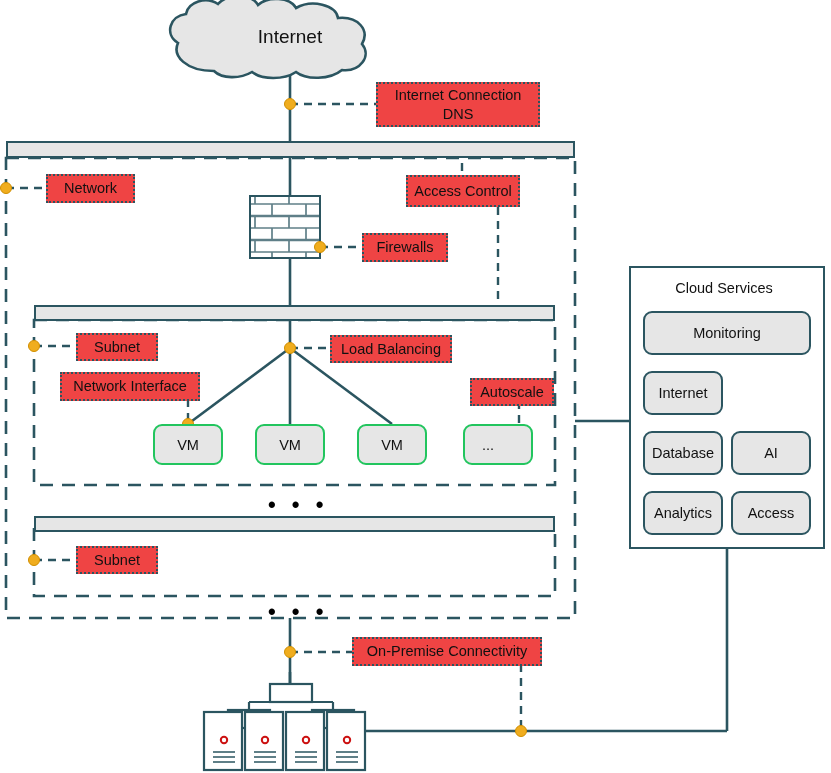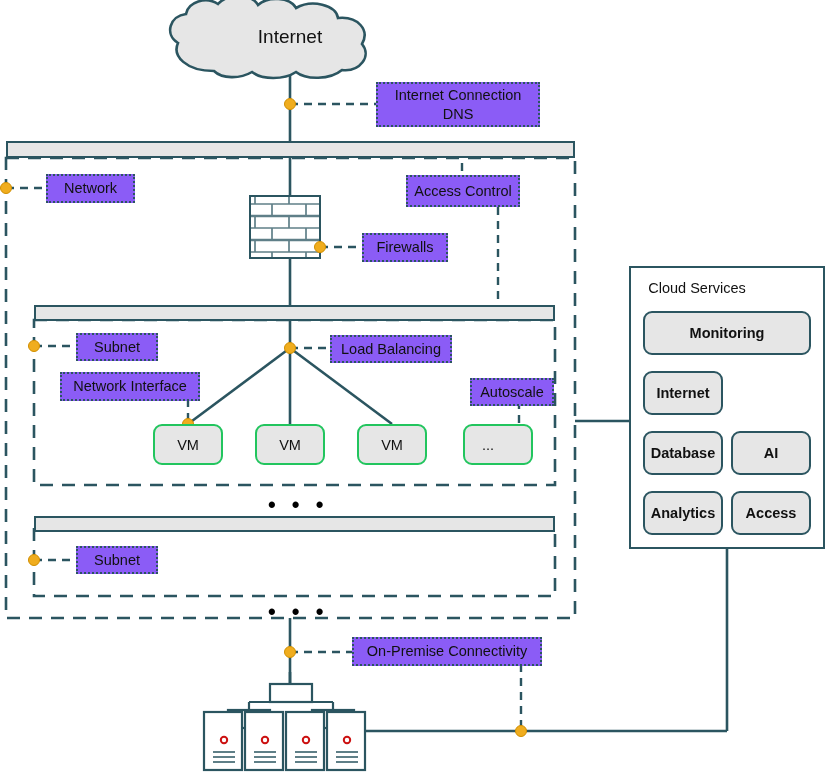--- a/index.html
+++ b/index.html
@@ -6,21 +6,21 @@
   html,body{margin:0;padding:0;background:#ffffff;}
   body{
     font-family:"Liberation Sans","DejaVu Sans",sans-serif;
     width:831px;height:773px;overflow:hidden;position:relative;
   }
   #stage{position:relative;width:732px;height:773px;padding-left:40px;}
   svg#diagram{position:absolute;left:0;top:0;width:831px;height:773px;display:block;}
   .lbl{
     position:absolute;
     border:2px dotted #2b5560;
-    background:#8b5cf6;
+    background:#ef4444;
     color:#111111;
     font-size:14.5px;
     line-height:1.25;
     display:flex;align-items:center;justify-content:center;
     text-align:center;
     box-sizing:border-box;
     padding:3px 8px;
     white-space:nowrap;
   }
   .vmbox{
@@ -33,21 +33,20 @@
     box-sizing:border-box;
   }
   .svcbox{
     position:absolute;
     border:2px solid #2b5560;
     background:#e6e6e6;
     border-radius:9px;
     display:flex;align-items:center;justify-content:center;
     font-size:14.5px;color:#111;
     box-sizing:border-box;
-    font-weight:bold;
   }
   .bar{
     position:absolute;
     border:2px solid #2b5560;
     background:#e6e6e6;
     box-sizing:border-box;
   }
   .cloudtitle{
     position:absolute;font-size:14.5px;color:#111;text-align:center;
   }
@@ -242,21 +241,21 @@
 
   <div class="lbl" style="left:76px;top:546px;width:82px;height:28px;">Subnet</div>
 
   <div class="dots" style="left:268px;top:601px;">• • •</div>
 
   <div class="lbl" style="left:352px;top:637px;width:190px;height:29px;">On-Premise Connectivity</div>
 
   <div class="panel" style="left:629px;top:266px;width:196px;height:283px;">
   </div>
 
-  <div class="cloudtitle" style="left:599px;top:280px;width:196px;">Cloud Services</div>
+  <div class="cloudtitle" style="left:626px;top:280px;width:196px;">Cloud Services</div>
 
   <div class="svcbox" style="left:643px;top:311px;width:168px;height:44px;">
     <span>Monitoring</span>
   </div>
 
   <div class="svcbox" style="left:643px;top:371px;width:80px;height:44px;">
     <span>Internet</span>
   </div>
 
   <div class="svcbox" style="left:643px;top:431px;width:80px;height:44px;">

